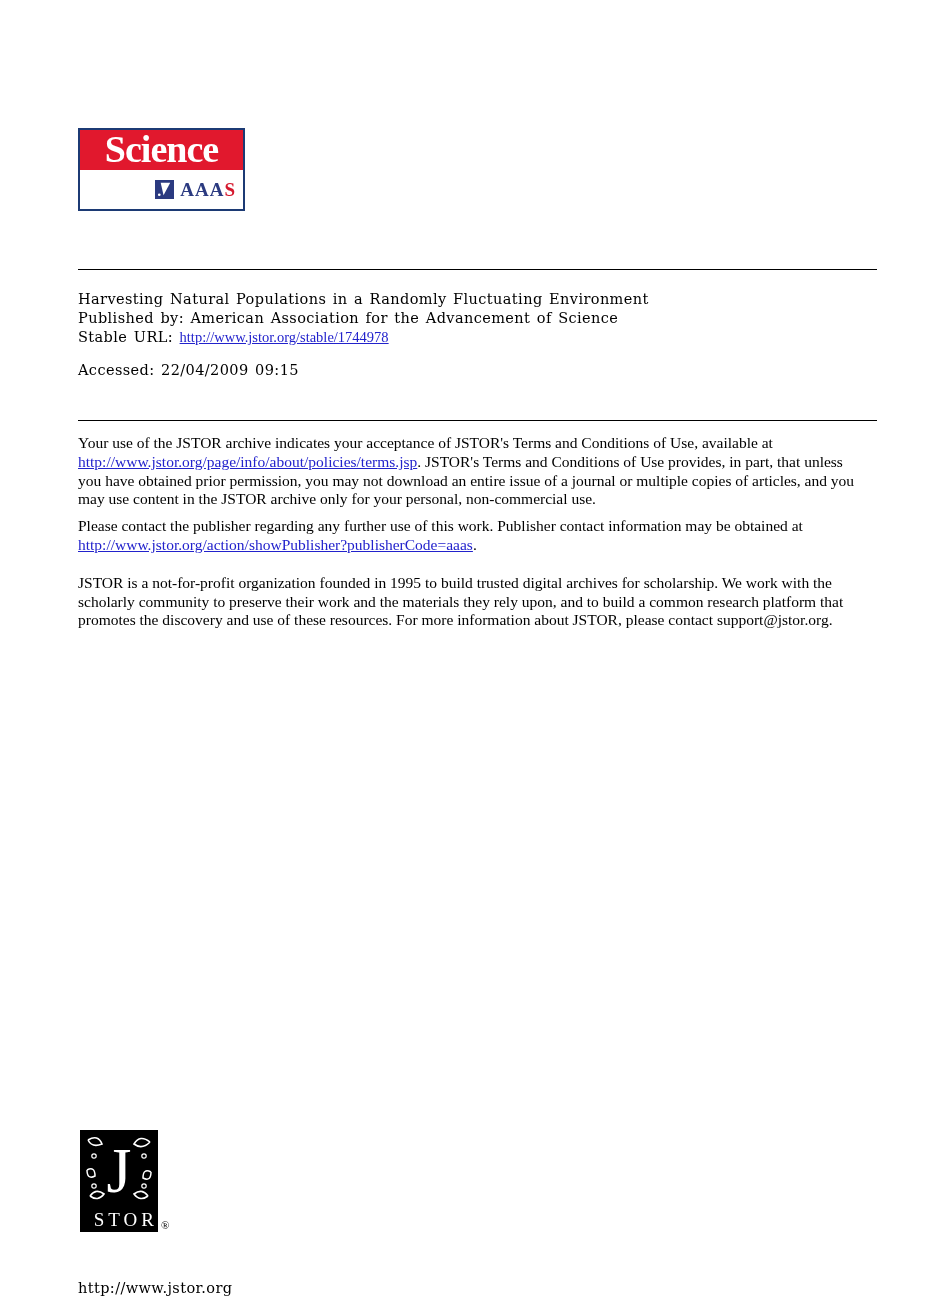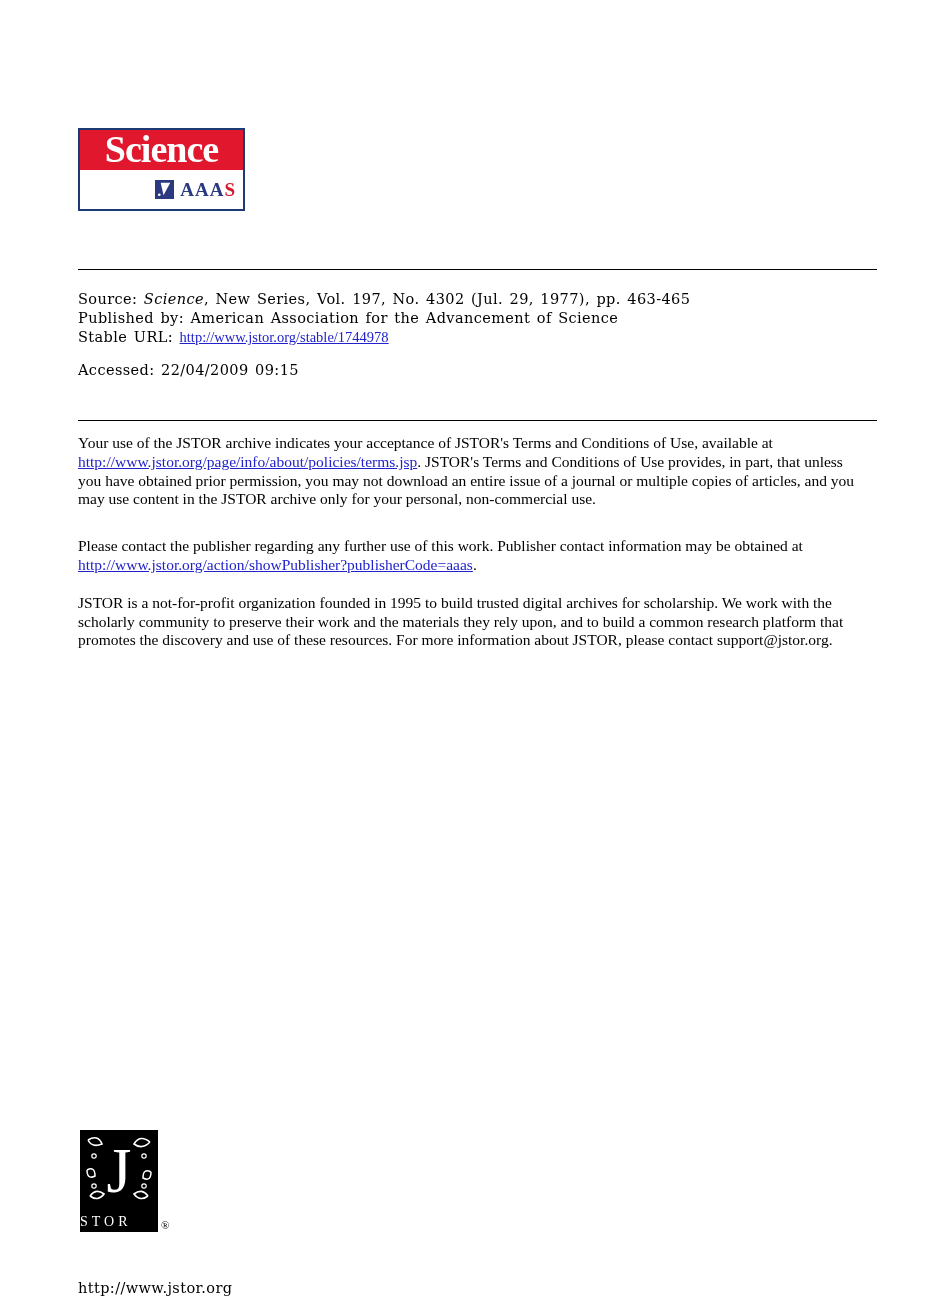--- a/index.html
+++ b/index.html
@@ -87,37 +87,37 @@
   
   .terms {
     position: absolute;
     left: 78px; top: 434px;
     width: 790px;
     font-family: "Liberation Serif", serif;
     font-size: 15.5px;
     line-height: 18.8px;
   }
   .terms p { margin: 0 0 19px 0; }
-  .terms p.p1 { margin-bottom: 28px; }
+  .terms p.p1 { margin-bottom: 8px; }
 
   
   .jstor-logo {
     position: absolute;
     left: 80px; top: 1130px;
     width: 78px; height: 102px;
     background: #000;
   }
   .jstor-logo svg { display: block; }
   .jstor-stor {
     position: absolute;
     left: 0; right: 0; bottom: 3px;
-    text-align: left;
+    text-align: right;
     color: #fff;
     font-family: "Liberation Serif", serif;
-    font-size: 14px;
+    font-size: 19px;
     letter-spacing: 4px;
     line-height: 1;
   }
   .reg-mark {
     position: absolute;
     left: 161px; top: 1219px;
     font-size: 11px;
     font-family: "Liberation Serif", serif;
   }
   .collab {
@@ -154,21 +154,21 @@
         </svg>
       </span>
       <span class="aaas-text"><span>AAA</span><span class="aaas-s">S</span></span>
     </div>
   </div>
 
   <div class="rule rule1"></div>
   <div class="rule rule2"></div>
 
   <div class="metadata">
-    <div class="meta-line"><span>Source: </span><i>Science</i><span>, New Series, Vol. 197, No. 4302 (Jul. 29, 1977), pp. 463-465</span></div>
+    <div class="meta-line">Harvesting Natural Populations in a Randomly Fluctuating Environment</div>
     <div class="meta-line">Published by: American Association for the Advancement of Science</div>
     <div class="meta-line"><span>Stable URL: </span><a class="link">http://www.jstor.org/stable/1744978</a></div>
     <div class="meta-line meta-accessed">Accessed: 22/04/2009 09:15</div>
   </div>
 
   <div class="terms">
     <p class="p1"><span>Your use of the JSTOR archive indicates your acceptance of JSTOR's Terms and Conditions of Use, available at </span><a class="link">http://www.jstor.org/page/info/about/policies/terms.jsp</a><span>. JSTOR's Terms and Conditions of Use provides, in part, that unless you have obtained prior permission, you may not download an entire issue of a journal or multiple copies of articles, and you may use content in the JSTOR archive only for your personal, non-commercial use.</span></p>
     <p><span>Please contact the publisher regarding any further use of this work. Publisher contact information may be obtained at </span><a class="link">http://www.jstor.org/action/showPublisher?publisherCode=aaas</a><span>.</span></p>
     <p>JSTOR is a not-for-profit organization founded in 1995 to build trusted digital archives for scholarship. We work with the scholarly community to preserve their work and the materials they rely upon, and to build a common research platform that promotes the discovery and use of these resources. For more information about JSTOR, please contact support@jstor.org.</p>
   </div>

